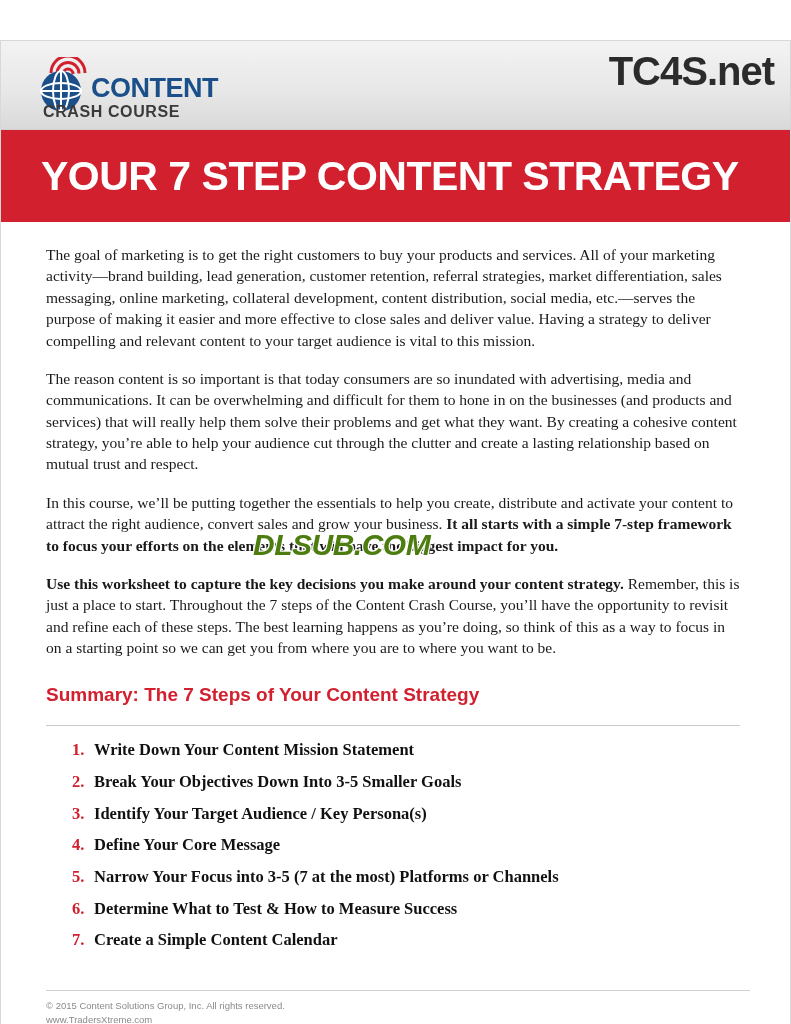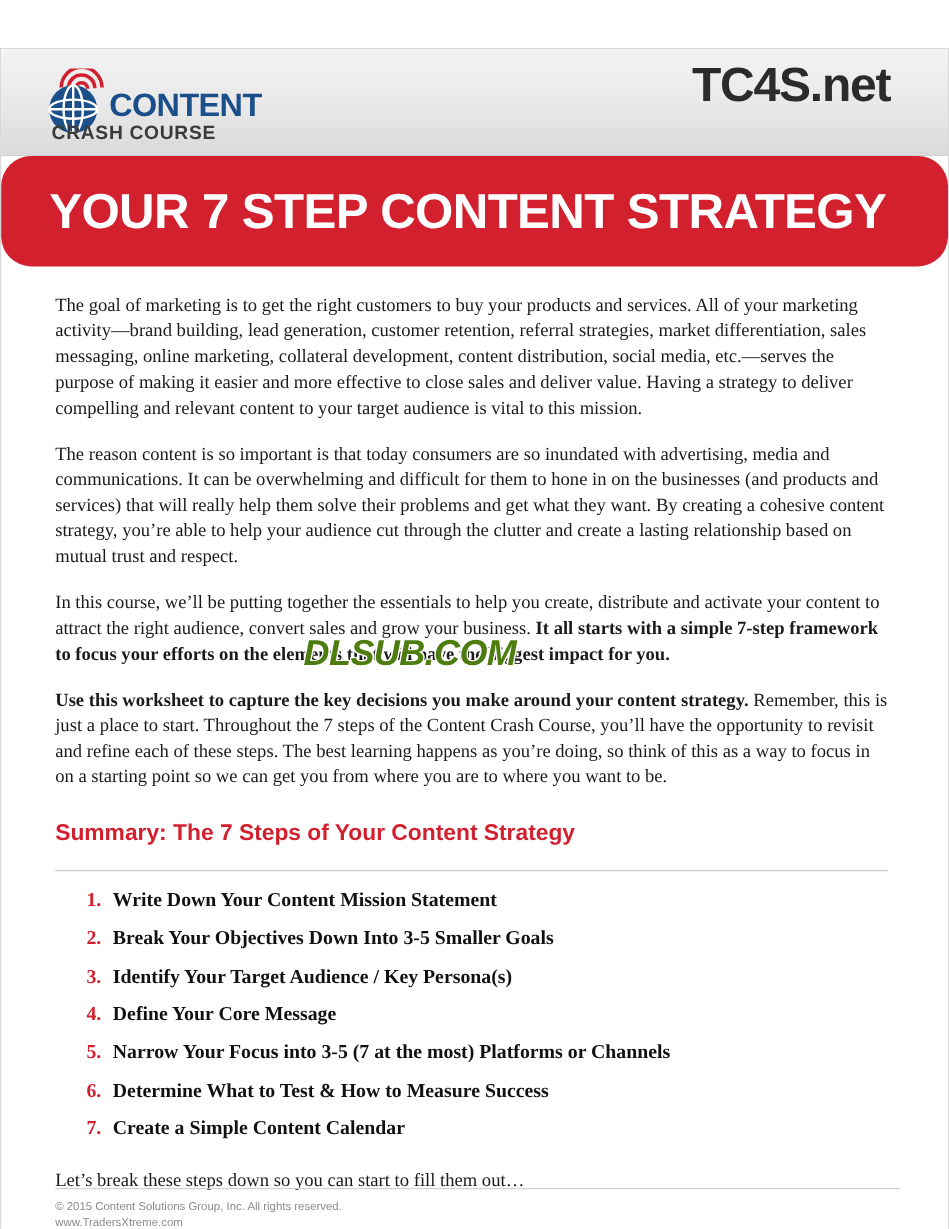--- a/index.html
+++ b/index.html
@@ -68,38 +68,37 @@
     left: 4px;
     top: 46px;
     font-family: "Liberation Sans", sans-serif;
     font-weight: bold;
     font-size: 16px;
     letter-spacing: 0.6px;
     color: #3a3a3a;
   }
   .brandmark {
     position: absolute;
-    right: 48px;
+    right: 16px;
     top: 8px;
     font-family: "Liberation Sans", sans-serif;
     font-weight: bold;
     font-size: 40px;
     color: #2b2b2b;
     letter-spacing: -1px;
   }
 
   
   .title-band {
     background: #d3202f;
     height: 92px;
     display: flex;
     align-items: center;
     padding-left: 40px;
     box-sizing: border-box;
-    border-radius: 25px;
   }
   .doc-title {
     font-family: "Liberation Sans", sans-serif;
     font-weight: bold;
     font-size: 41px;
     color: #ffffff;
     letter-spacing: -0.5px;
     line-height: 1;
   }
 
@@ -273,21 +272,20 @@
     <ol class="steps">
       <li>Write Down Your Content Mission Statement</li>
       <li>Break Your Objectives Down Into 3-5 Smaller Goals</li>
       <li>Identify Your Target Audience / Key Persona(s)</li>
       <li>Define Your Core Message</li>
       <li>Narrow Your Focus into 3-5 (7 at the most) Platforms or Channels</li>
       <li>Determine What to Test &amp; How to Measure Success</li>
       <li>Create a Simple Content Calendar</li>
     </ol>
 
-    <p class="closing">Let’s break these steps down so you can start to fill them out…</p>
   </div>
 
   <div class="wm-dlsub">DLSUB.COM</div>
   <div class="wm-traders">TradersXtreme.com</div>
 
   <div class="footer">
     <div class="footer-rule"></div>
     <div class="footer-inner">
       <div class="footer-left">
         <div>© 2015 Content Solutions Group, Inc. All rights reserved.</div>

